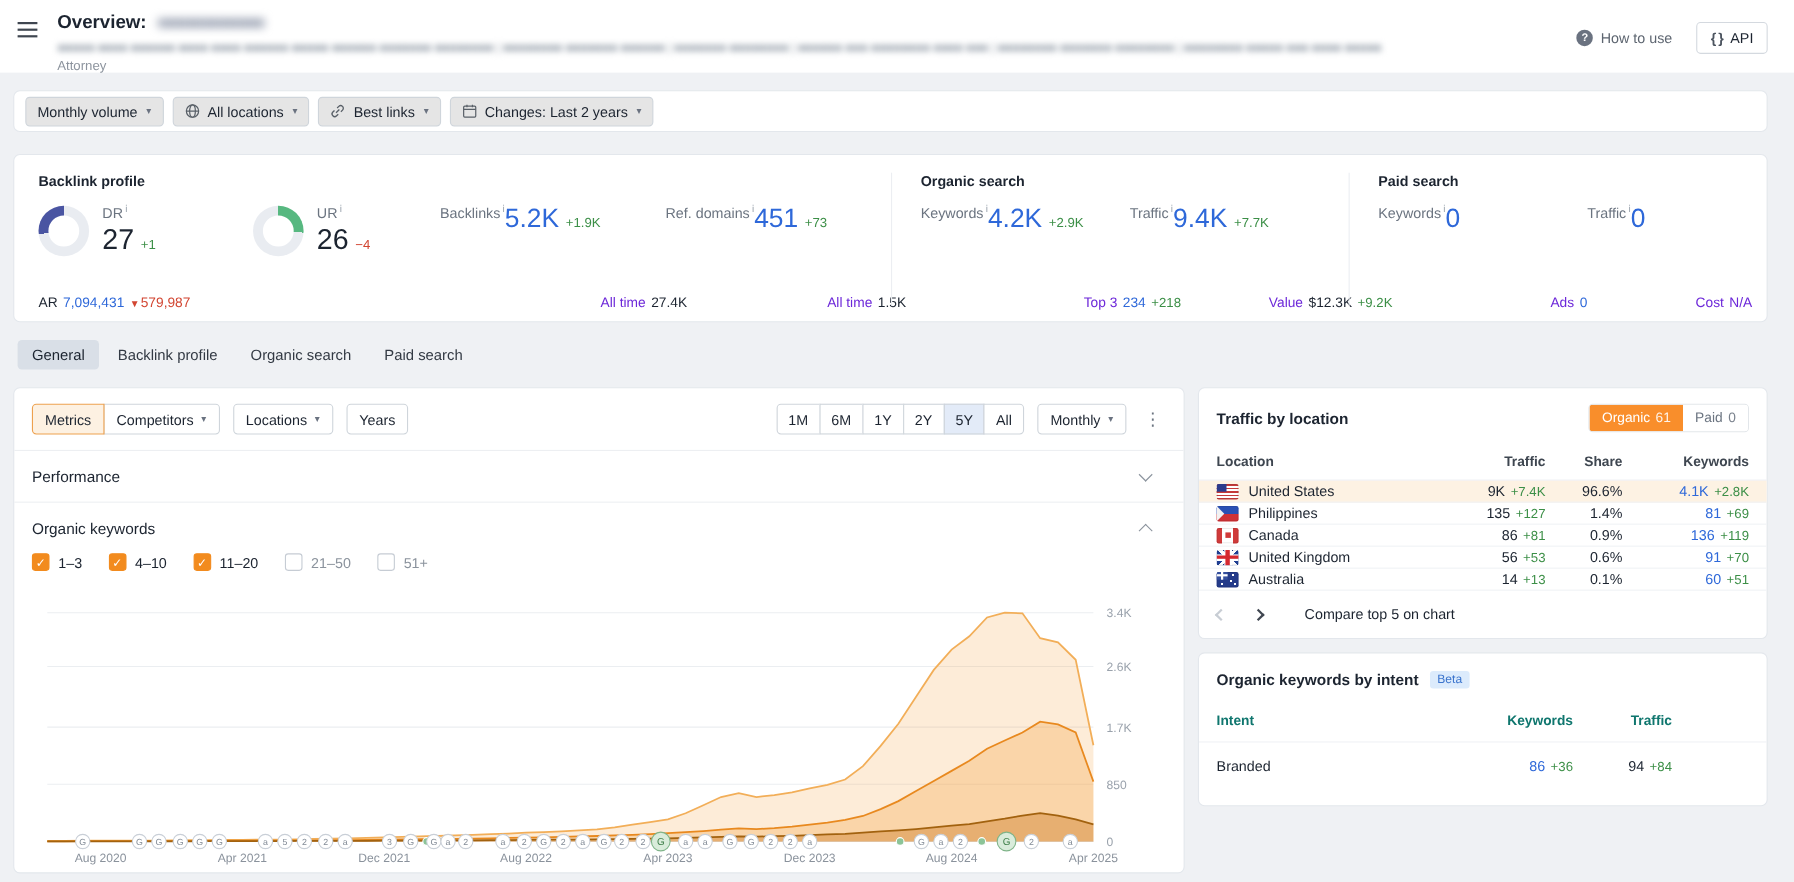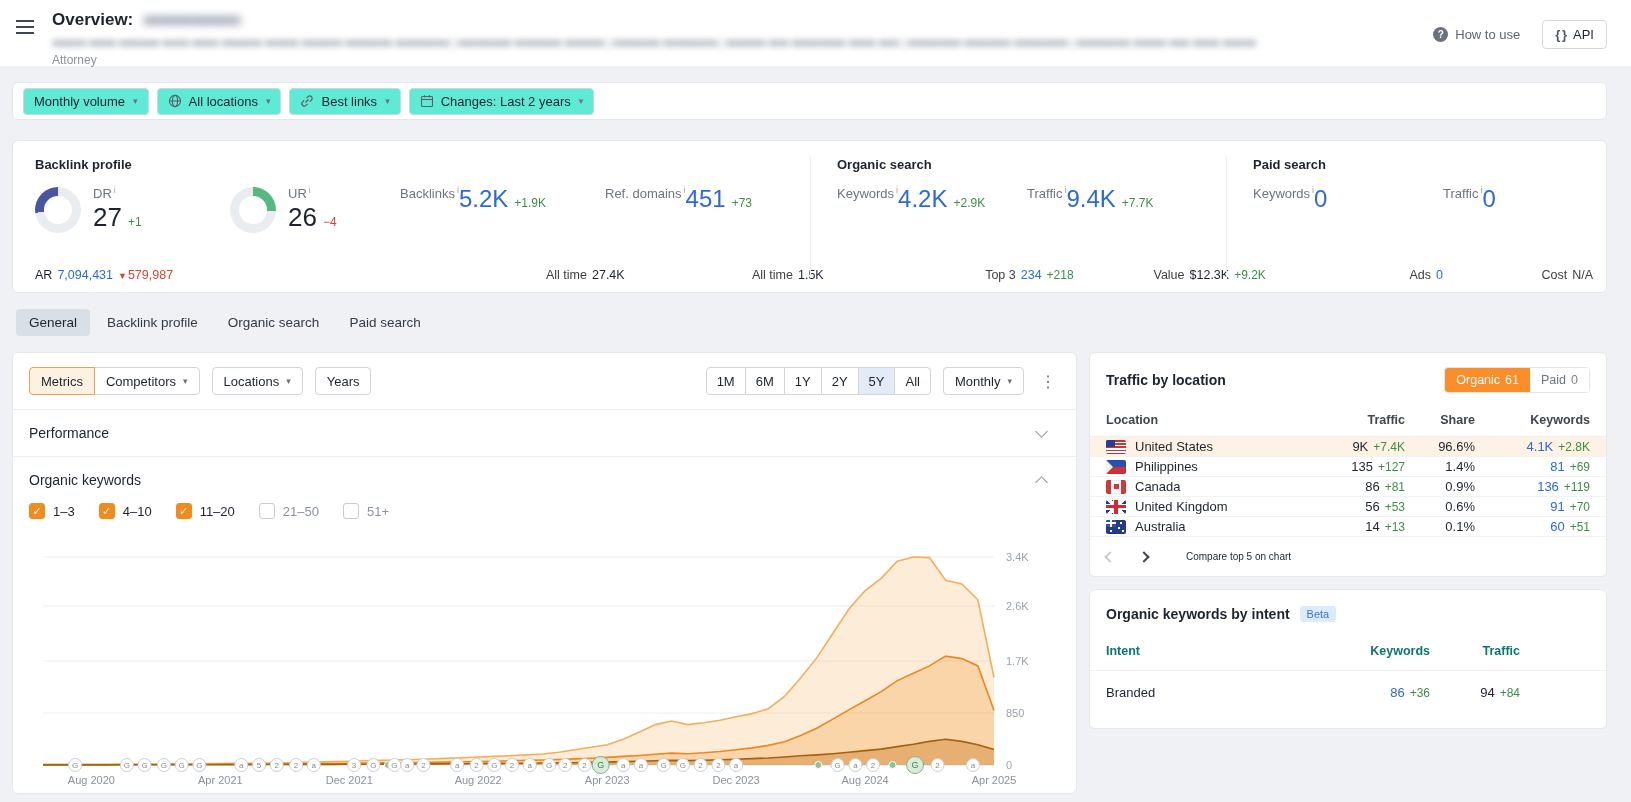--- a/index.html
+++ b/index.html
@@ -2,41 +2,41 @@
 <html><head>
 <meta charset="utf-8">
 <style>
   *{box-sizing:border-box;margin:0;padding:0}
   html,body{width:1631px;height:802px;overflow:hidden}
   body{background:#eff1f4;font-family:"Liberation Sans",sans-serif;font-size:13px;color:#1c2430}
   a{text-decoration:none;cursor:pointer}
   .blue{color:#2e68d9}
   .green{color:#3c8f47}
   .red{color:#d24632}
-  .gray{color:#404040}
+  .gray{color:#6d28d9}
   .card{background:#fff;border:1px solid #e3e7ec;border-radius:6px}
 
   
   .topbar{background:#fff;height:66px;padding:10px 24px 0 16px;display:flex;align-items:flex-start}
   .hamburger{width:18px;height:15px;margin-top:9px;cursor:pointer;background-image:linear-gradient(#3f4650,#3f4650),linear-gradient(#3f4650,#3f4650),linear-gradient(#3f4650,#3f4650);background-size:18px 2px;background-position:0 1px,0 7px,0 13px;background-repeat:no-repeat}
   .head-main{flex:1;margin-left:18px;min-width:0}
   .title-line{display:flex;align-items:baseline;gap:10px}
   .page-title{font-size:17px;font-weight:bold}
   .domain-blur{color:#8a93a6;font-size:15px;letter-spacing:-1px;filter:blur(4.5px)}
   .tagline-blur{color:#a8b0b9;font-size:12px;margin-top:6px;white-space:nowrap;overflow:hidden;width:1330px;letter-spacing:-0.5px;filter:blur(3px)}
   .tagline-tail{color:#8d949e;font-size:12px;margin-top:3px}
   .head-right{display:flex;align-items:center;gap:22px;margin-top:10px}
   .howto{display:flex;align-items:center;gap:7px;color:#5d6570;cursor:pointer;white-space:nowrap}
   .qicon{width:15px;height:15px;border-radius:50%;background:#6a7280;color:#fff;font-size:10px;display:flex;align-items:center;justify-content:center;font-weight:bold}
   .api-btn{display:flex;align-items:center;gap:7px;border:1px solid #d4d9df;background:#fff;border-radius:4px;padding:6px 12px;font-size:13px;color:#1c2430;cursor:pointer;font-family:inherit}
   .braces{color:#4d5560;font-weight:bold;letter-spacing:-1px}
 
   
   .filterbar{margin:16px 24px 0 12px;height:38px;display:flex;align-items:center;gap:8px;padding:0 10px}
-  .fbtn{display:flex;align-items:center;gap:7px;border:1px solid #cfd5db;border-radius:4px;background:#5eead4;padding:5px 10px;font-size:13px;cursor:pointer;font-family:inherit;color:#1c2430}
+  .fbtn{display:flex;align-items:center;gap:7px;border:1px solid #cfd5db;border-radius:4px;background:#e5e5e5;padding:5px 10px;font-size:13px;cursor:pointer;font-family:inherit;color:#1c2430}
   .caret{font-size:9px;color:#6a7280;margin-left:1px}
   .ficon{width:14px;height:14px;display:inline-block}
   .ficon svg{display:block}
 
   
   .stats{margin:20px 24px 0 12px;display:flex;height:153px;padding:16px 0 14px}
   .sec{height:100%}
   .sec-bl{width:797px;padding:0 20px 0 22px}
   .sec-org{width:416px;padding:0 20px 0 26px;border-left:1px solid #eceef2}
   .sec-paid{flex:1;padding-left:26px;border-left:1px solid #eceef2}
@@ -127,21 +127,21 @@
   .flag-ca::after{content:"";position:absolute;left:7.5px;top:4.5px;width:5px;height:5px;background:#d03a3a}
   .flag-gb{background-color:#1f3f94;background-image:linear-gradient(45deg,transparent 44%,#fff 44%,#fff 56%,transparent 56%),linear-gradient(-45deg,transparent 44%,#fff 44%,#fff 56%,transparent 56%)}
   .flag-gb::before{content:"";position:absolute;inset:0;background:linear-gradient(#fff,#fff) center/100% 6px no-repeat,linear-gradient(#fff,#fff) center/7px 100% no-repeat}
   .flag-gb::after{content:"";position:absolute;inset:0;background:linear-gradient(#d5282f,#d5282f) center/100% 3px no-repeat,linear-gradient(#d5282f,#d5282f) center/4px 100% no-repeat}
   .flag-au{background:#243b8a}
   .flag-au::before{content:"";position:absolute;left:0;top:0;width:10px;height:7px;background:linear-gradient(#fff,#fff) center/100% 2px no-repeat,linear-gradient(#fff,#fff) center/2px 100% no-repeat,#35509e}
   .flag-au::after{content:"";position:absolute;inset:0;background:radial-gradient(circle 1px at 15px 3px,#fff 99%,transparent),radial-gradient(circle 1px at 13px 8px,#fff 99%,transparent),radial-gradient(circle 1px at 17px 11px,#fff 99%,transparent),radial-gradient(circle 1.3px at 5px 11px,#fff 99%,transparent)}
   .compare-row{display:flex;align-items:center;padding:14px 16px;gap:26px}
   .chv{display:inline-block;width:8px;height:8px;border-right:2px solid #3f4650;border-top:2px solid #3f4650;transform:rotate(45deg);cursor:pointer}
   .chv.left{transform:rotate(-135deg);border-color:#c8cdd4}
-  .compare-label{margin-left:12px;font-size:10px}
+  .compare-label{margin-left:12px;font-size:13px}
 
   
   .intent-card{min-height:140px}
   .intent-head{display:flex;align-items:center;gap:10px;padding:16px 16px 10px}
   .beta{background:#dcebfc;color:#3b74cd;font-size:11px;padding:2px 7px;border-radius:3px}
   .int-hrow{display:grid;grid-template-columns:1fr 100px 90px 70px;padding:12px 16px;font-weight:bold;font-size:12.5px;color:#0f766e}
   .int-row{display:grid;grid-template-columns:1fr 100px 90px 70px;padding:14px 16px 10px;font-size:13px;border-top:1px solid #f0f2f5}
 </style>
 </head>
 <body>

